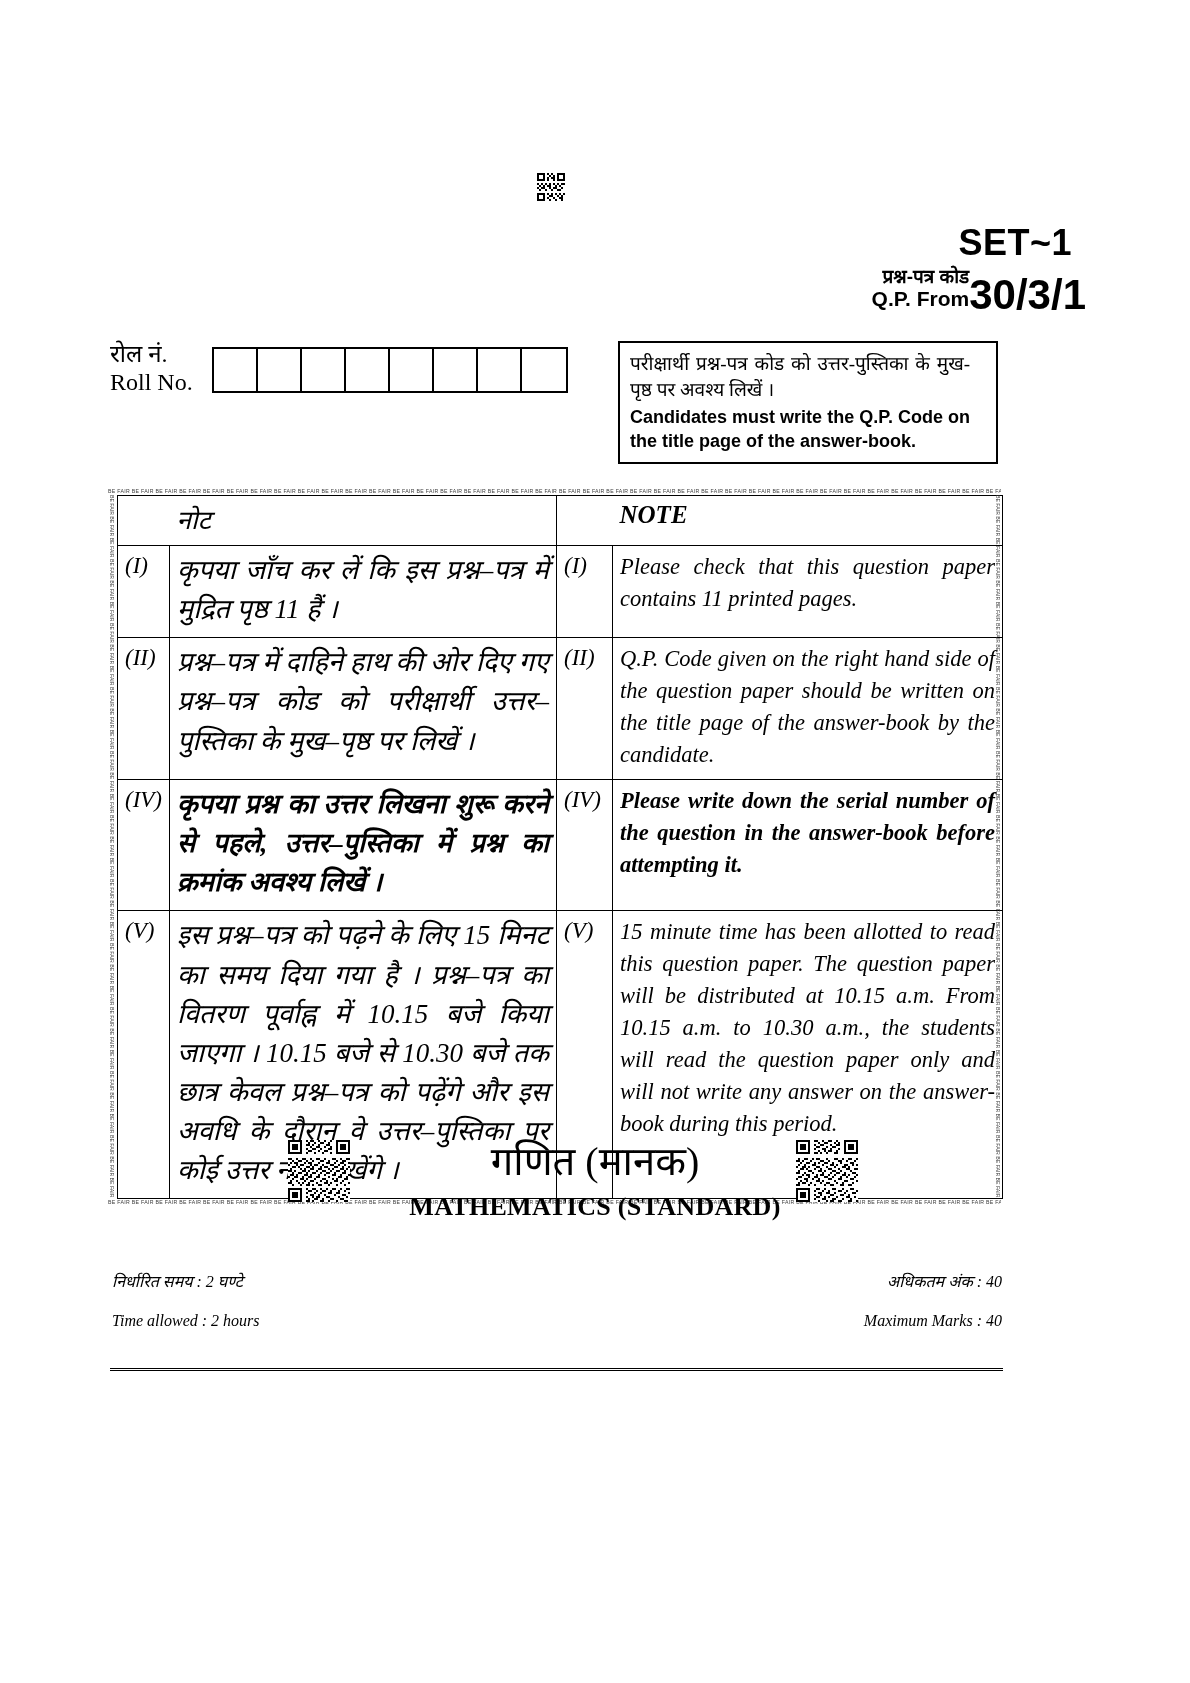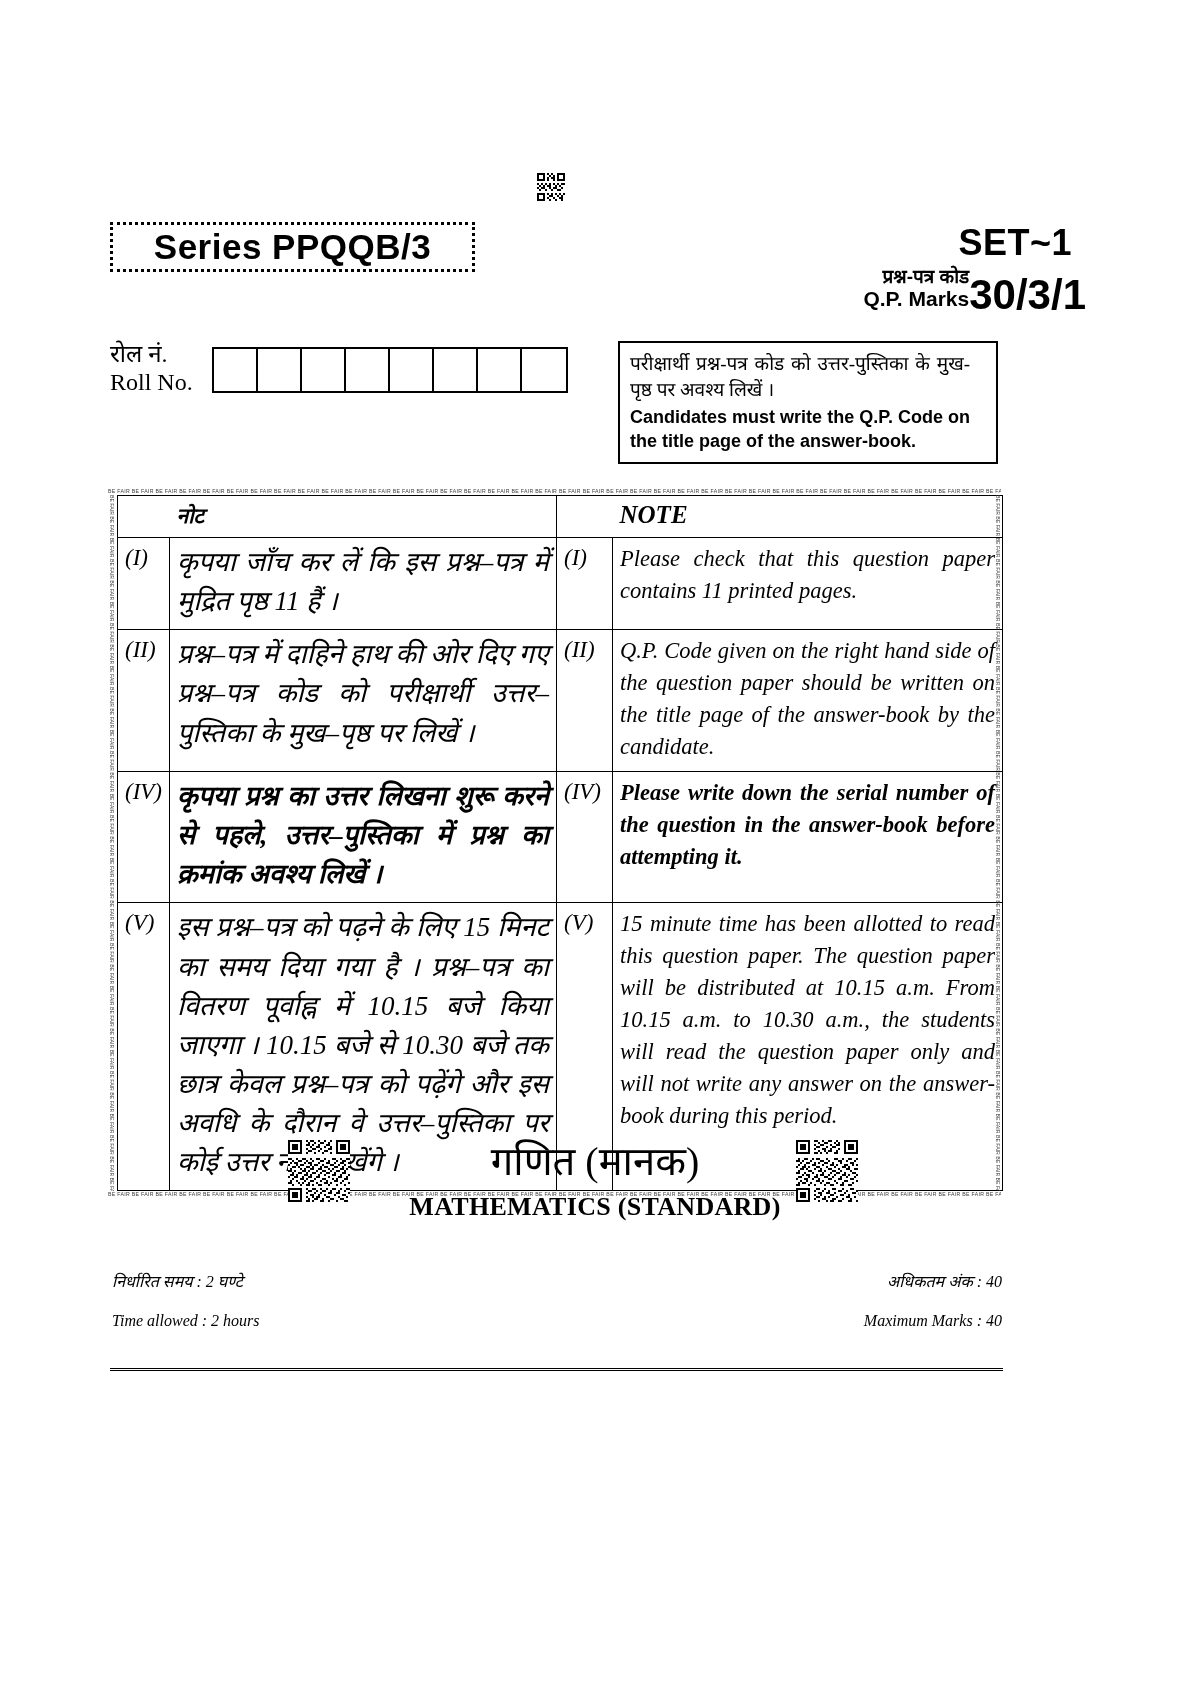--- a/index.html
+++ b/index.html
@@ -196,22 +196,22 @@
   .col-en  { width: 390px; }
 
   .num {
     font-style: italic;
     font-size: 23px;
     line-height: 1.3;
     white-space: nowrap;
   }
   .note-hd-hi {
     font-style: italic;
-    font-weight: bold;
-    font-size: 21px;
+    font-weight: normal;
+    font-size: 26px;
   }
   .note-hd-en {
     font-style: italic;
     font-weight: bold;
     font-size: 25px;
   }
   .txt-hi {
     font-style: italic;
     font-size: 27px;
     line-height: 1.45;
@@ -362,30 +362,27 @@
         <rect x="11" y="25" width="2" height="2"></rect>
           <rect x="17" y="25" width="2" height="2"></rect>
         <rect x="23" y="25" width="4" height="2"></rect>
         <rect x="13" y="27" width="2" height="2"></rect>
           <rect x="19" y="27" width="2" height="2"></rect>
         <rect x="25" y="27" width="2" height="2"></rect>
       </g>
     </svg>
   </div>
 
-  <div class="series-box">
-    <span class="series-text">Series PPQQB/3</span>
-  </div>
 
   <div class="set-label">SET~1</div>
 
   <div class="qp-block">
     <div class="qp-labels">
       <span class="hi">प्रश्न-पत्र कोड</span>
-      <span class="en">Q.P. Marks</span>
+      <span class="en">Q.P. From</span>
     </div>
     <div class="qp-code-value">30/3/1</div>
   </div>
 
   <div class="rollno-labels">
     <span class="hi">रोल नं.</span>
     <span class="en">Roll No.</span>
   </div>
   <div class="rollno-grid">
     <div class="rollno-cell"></div>

